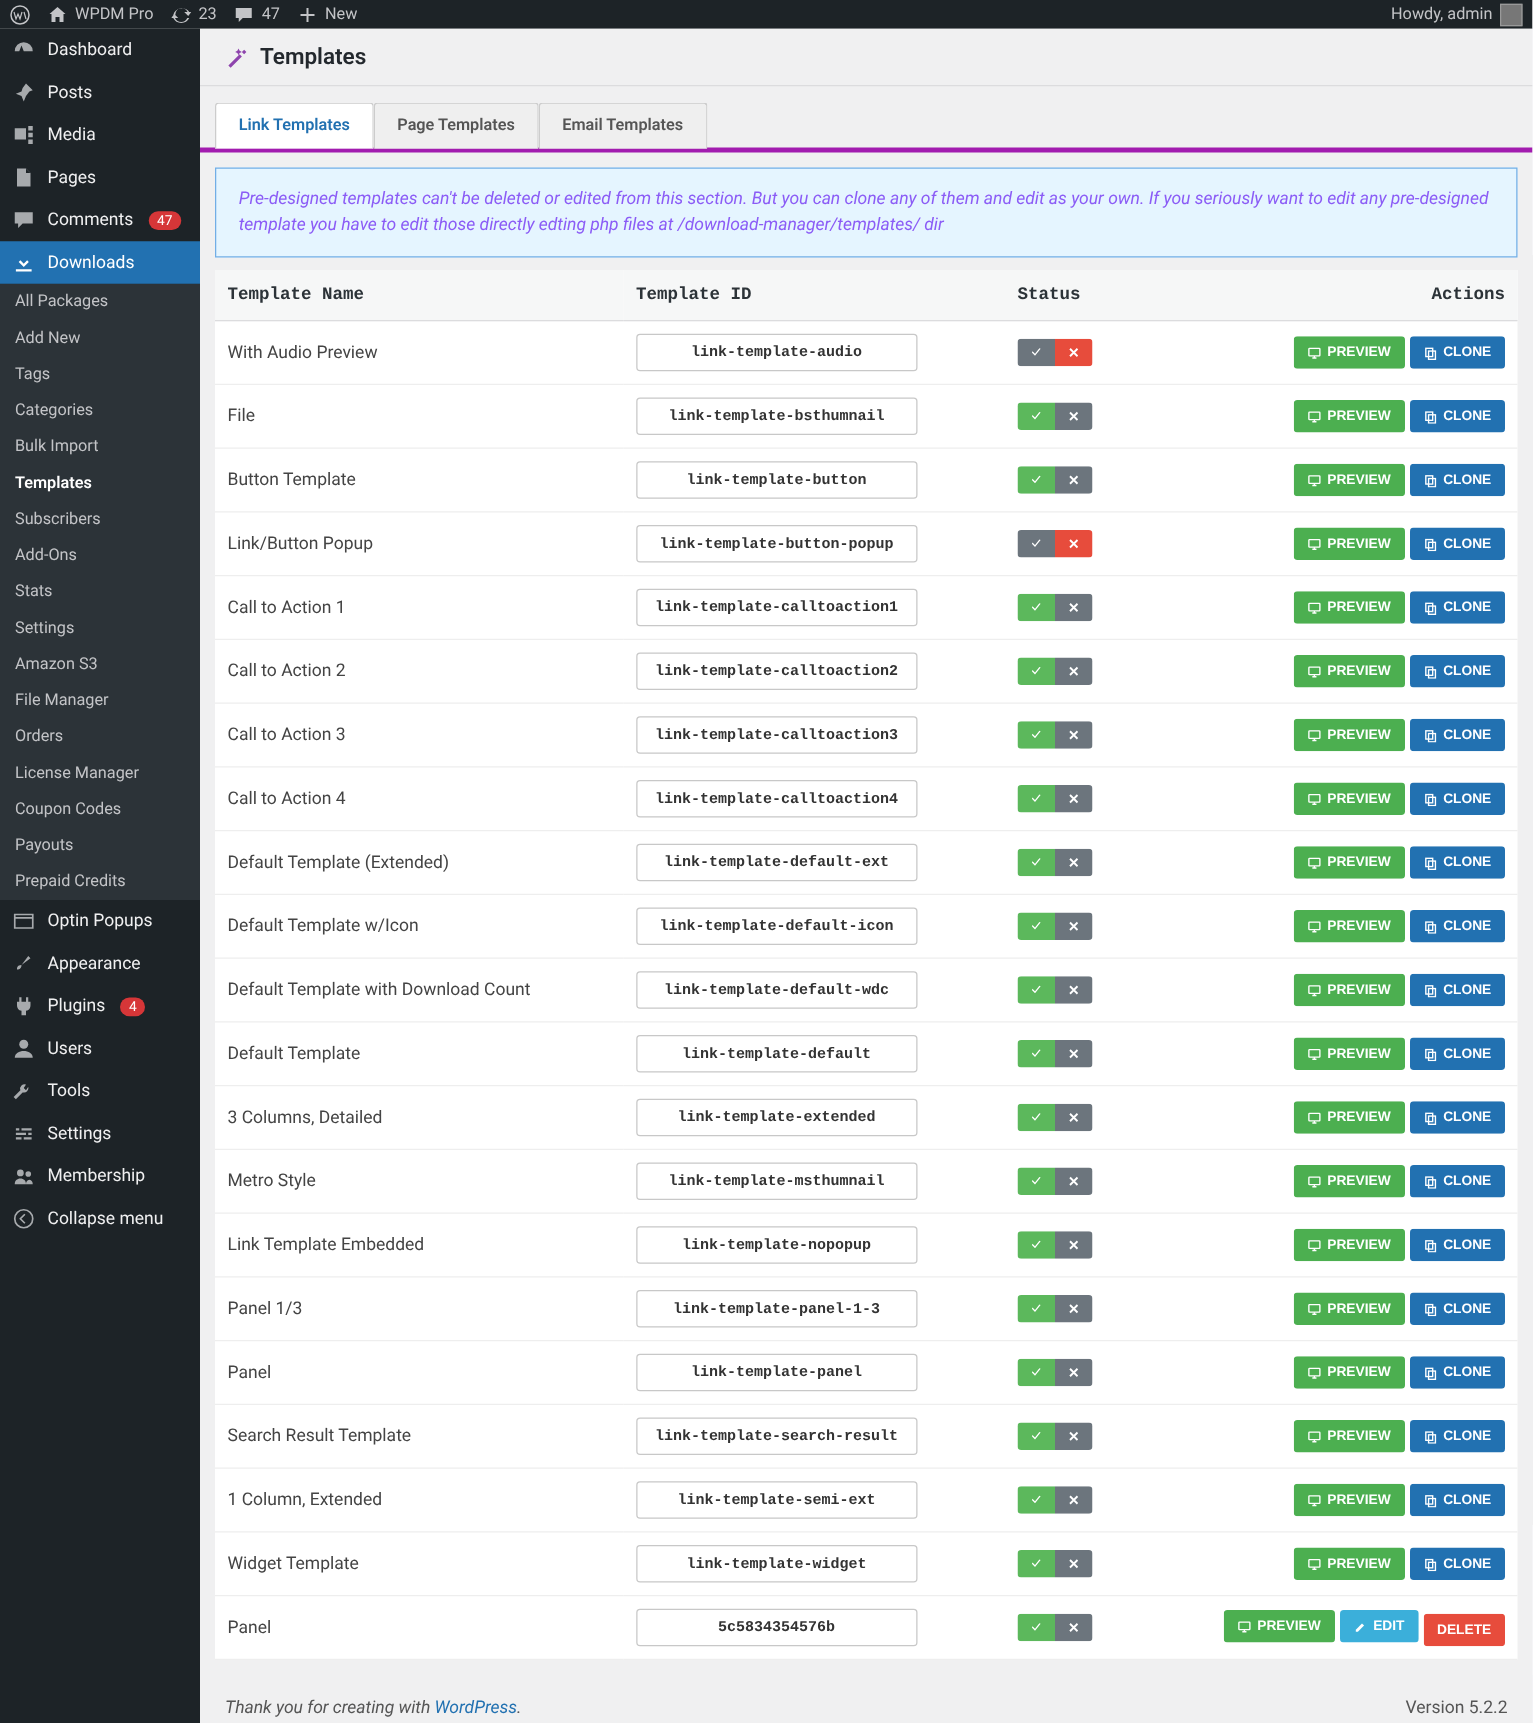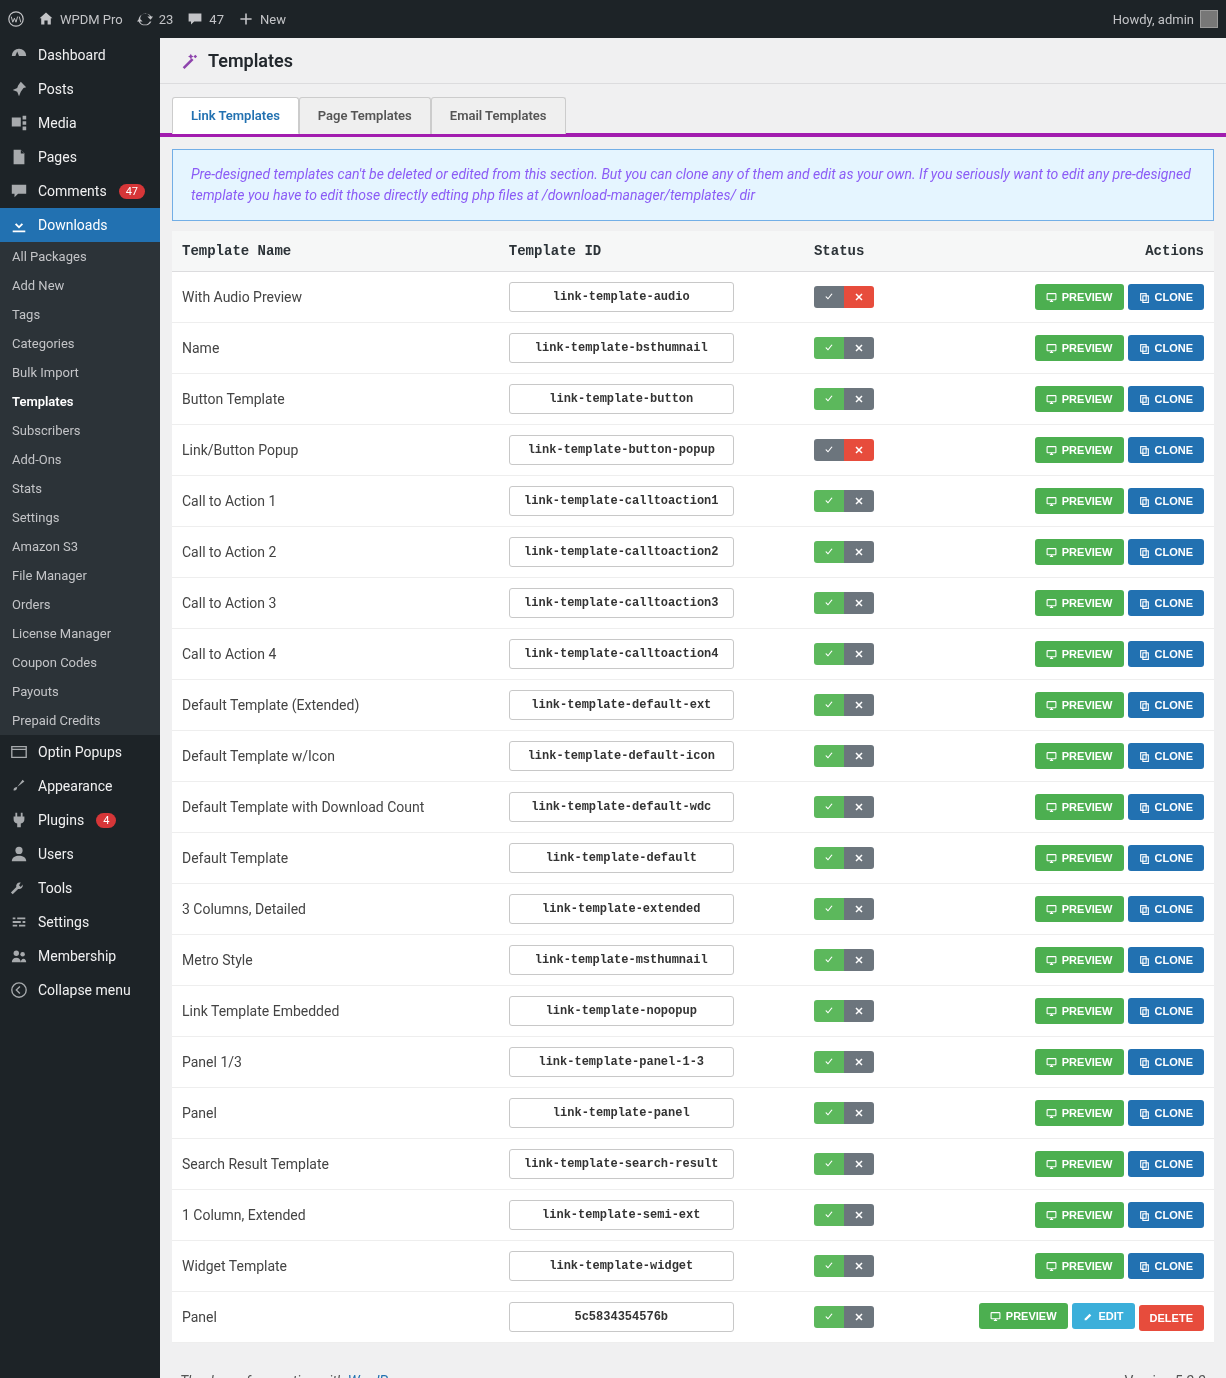--- a/index.html
+++ b/index.html
@@ -1,17 +1,17 @@
 <!DOCTYPE html>
 <html><head>
 <meta charset="utf-8">
 <style>
 * { box-sizing: border-box; margin: 0; padding: 0; }
 body { font-family: -apple-system, BlinkMacSystemFont, "Segoe UI", Roboto, sans-serif; font-size: 13px; color: #444; background: #f0f0f1; }
-.adminbar { height: 38px; background: #1d2327; color: #c3c4c7; display: flex; align-items: center; justify-content: space-between; padding: 0 8px; font-size: 13px; }
+.adminbar { height: 23px; background: #1d2327; color: #c3c4c7; display: flex; align-items: center; justify-content: space-between; padding: 0 8px; font-size: 13px; }
 .adminbar-left, .adminbar-right { display: flex; align-items: center; gap: 14px; }
 .adminbar a { color: #c3c4c7; text-decoration: none; display: flex; align-items: center; gap: 6px; }
 .adminbar svg { width: 16px; height: 16px; fill: #c3c4c7; }
 .avatar-sq { width: 18px; height: 18px; background: #777; border: 1px solid #999; }
 .wrap { display: flex; min-height: calc(100vh - 32px); }
 .sidebar { width: 160px; background: #1d2327; color: #fff; }
 .main { flex: 1; background: #f0f0f1; display: flex; flex-direction: column; }
 .menu-item { display: flex; align-items: center; gap: 10px; padding: 8px 10px; color: #f0f0f1; font-size: 14px; cursor: pointer; position: relative; }
 .menu-item .micon { width: 18px; height: 18px; display: flex; align-items: center; justify-content: center; }
 .menu-item .micon svg { width: 18px; height: 18px; fill: #a7aaad; }
@@ -289,21 +289,21 @@
                   <span>PREVIEW</span>
                 </button><button class="action-btn action-clone">
                   <svg width="11" height="11" viewBox="0 0 20 20" fill="#fff">
                     <rect x="3" y="3" width="10" height="12" fill="none" stroke="#fff" stroke-width="2"></rect>
                     <rect x="7" y="7" width="10" height="12" fill="none" stroke="#fff" stroke-width="2"></rect>
                   </svg>
                   <span>CLONE</span>
                 </button></td>
             </tr>
             <tr>
-              <td>Name</td>
+              <td>File</td>
               <td><input class="tid-input" readonly="" value="link-template-bsthumnail" style=""></td>
               <td><span class="status-group">
                   <span class="status-on">
                     <svg width="10" height="10" viewBox="0 0 20 20" fill="#fff">
                       <path d="M3 10l5 5 9-11-2-1-7 9-4-4z"></path>
                     </svg>
                   </span>
                   <span class="status-off">
                     <svg width="10" height="10" viewBox="0 0 20 20" fill="#fff">
                       <path d="M4 4l12 12M16 4L4 16" stroke="#fff" stroke-width="3"></path>

